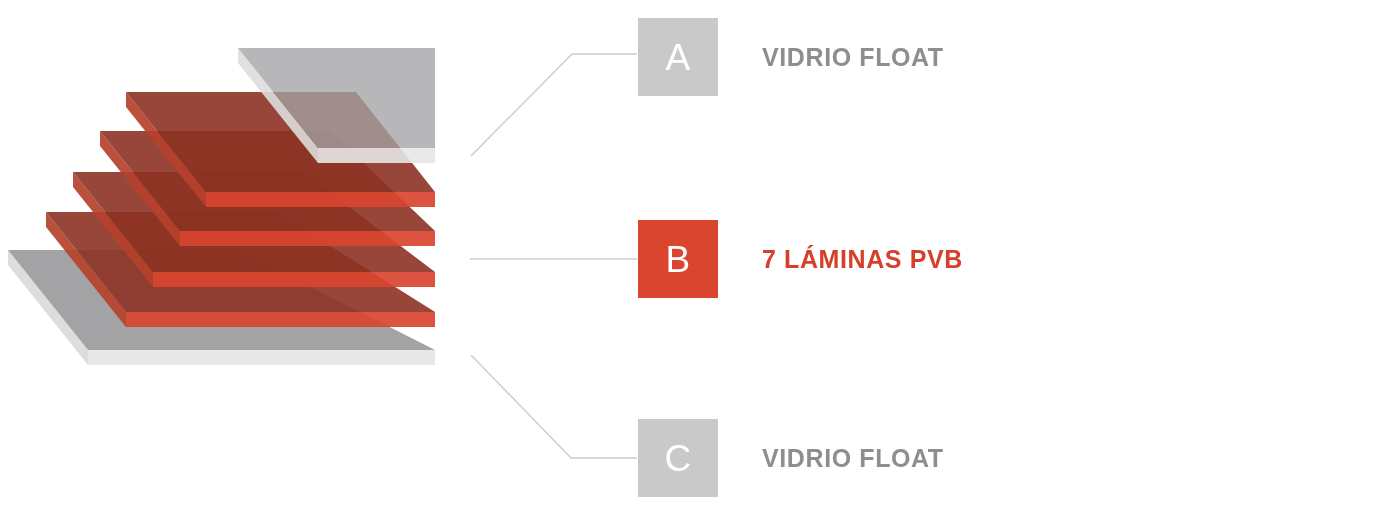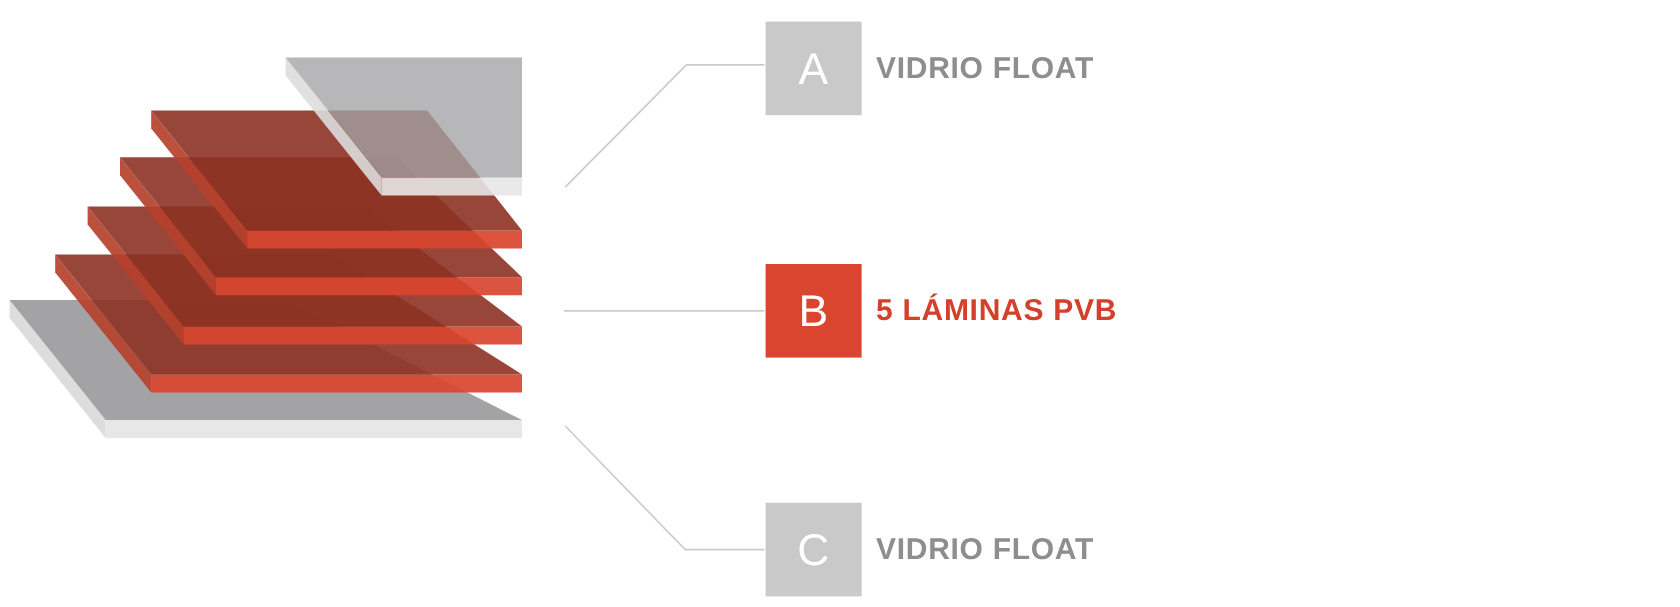--- a/index.html
+++ b/index.html
@@ -38,21 +38,21 @@
     align-items: center;
     justify-content: center;
     color: #ffffff;
     font-size: 37px;
     font-weight: 400;
     font-family: "Liberation Sans", sans-serif;
     line-height: 1;
     letter-spacing: 0.5px;
   }
   .legend-label {
-    margin-left: 12px;
+    margin-left: 44px;
     font-size: 25px;
     font-weight: 700;
     letter-spacing: 0.6px;
     white-space: nowrap;
     font-family: "Liberation Sans", sans-serif;
   }
   #row-a { left: 638px; top: 18px; }
   #row-b { left: 638px; top: 220px; }
   #row-c { left: 638px; top: 419px; }
 </style>
@@ -111,21 +111,21 @@
     <div class="legend-badge" style="background:#c9c9c9;color:#ffffff;">
       <span>A</span>
     </div>
     <div class="legend-label" style="color:#8e8e8e;">VIDRIO FLOAT</div>
   </div>
 
   <div class="legend-row" id="row-b">
     <div class="legend-badge" style="background:#d9452f;color:#ffffff;">
       <span>B</span>
     </div>
-    <div class="legend-label" style="color:#d4402b;">5 LÁMINAS PVB</div>
+    <div class="legend-label" style="color:#d4402b;">7 LÁMINAS PVB</div>
   </div>
 
   <div class="legend-row" id="row-c">
     <div class="legend-badge" style="background:#c9c9c9;color:#ffffff;">
       <span>C</span>
     </div>
     <div class="legend-label" style="color:#8e8e8e;">VIDRIO FLOAT</div>
   </div>
 
 </div>

